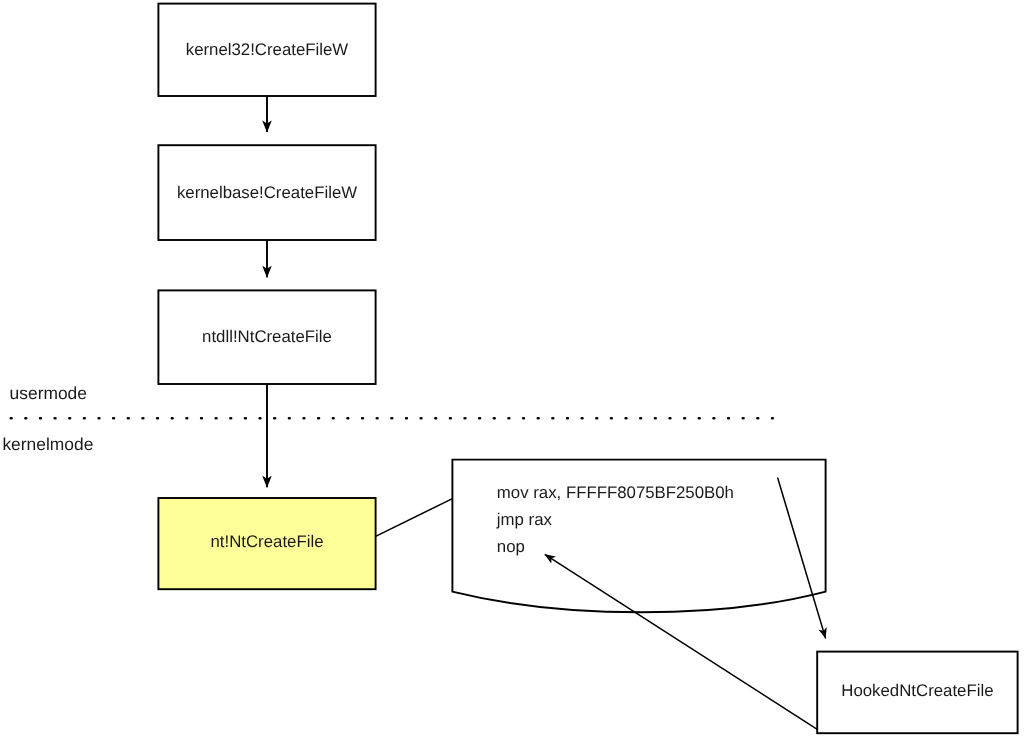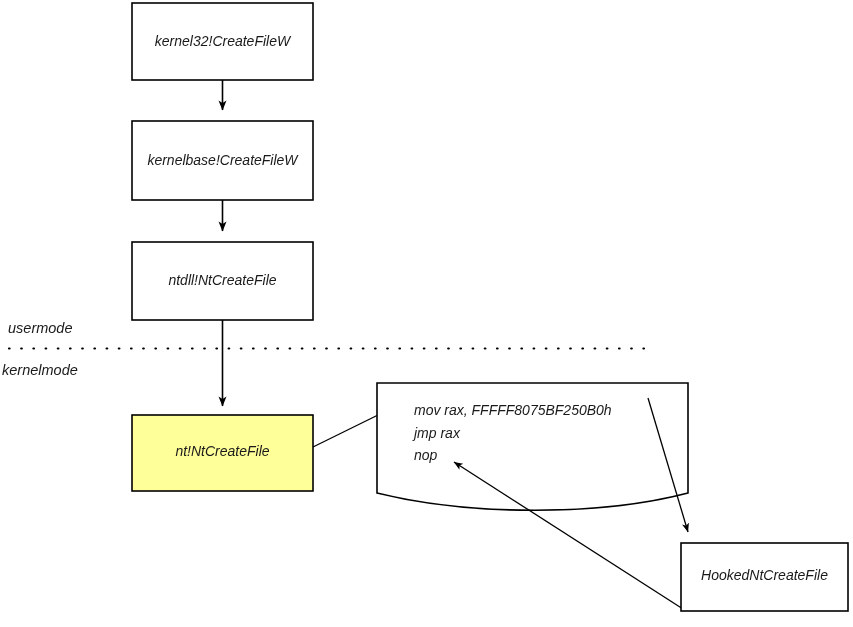--- a/index.html
+++ b/index.html
@@ -13,21 +13,20 @@
     position: relative;
     overflow: hidden;
     font-family: "Liberation Sans", sans-serif;
   }
   #diagram-root {
     position: absolute;
     left: 0;
     top: 0;
     width: 853px;
     height: 627px;
-    font-style: italic;
   }
   svg.diagram-canvas {
     position: absolute;
     left: 0;
     top: 0;
     width: 853px;
     height: 627px;
     display: block;
   }
   .node-box {

